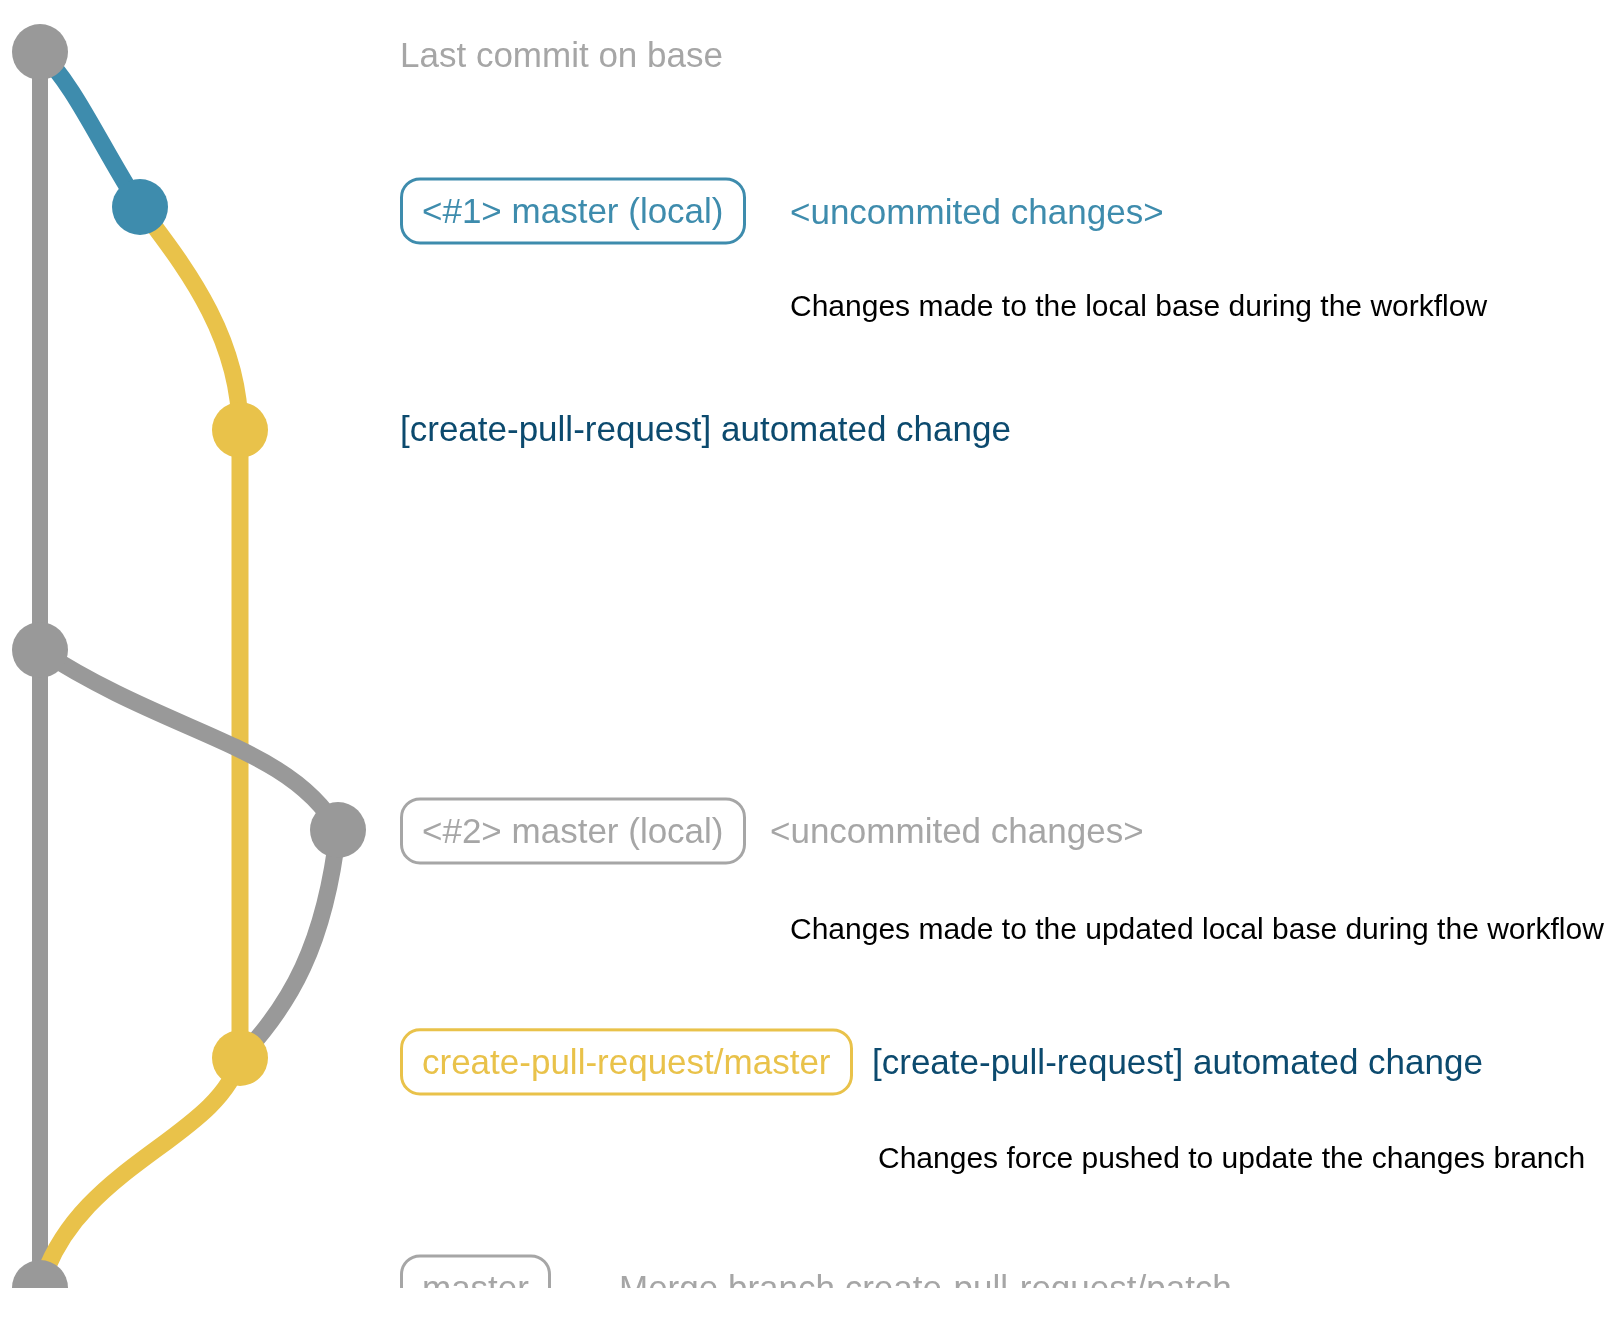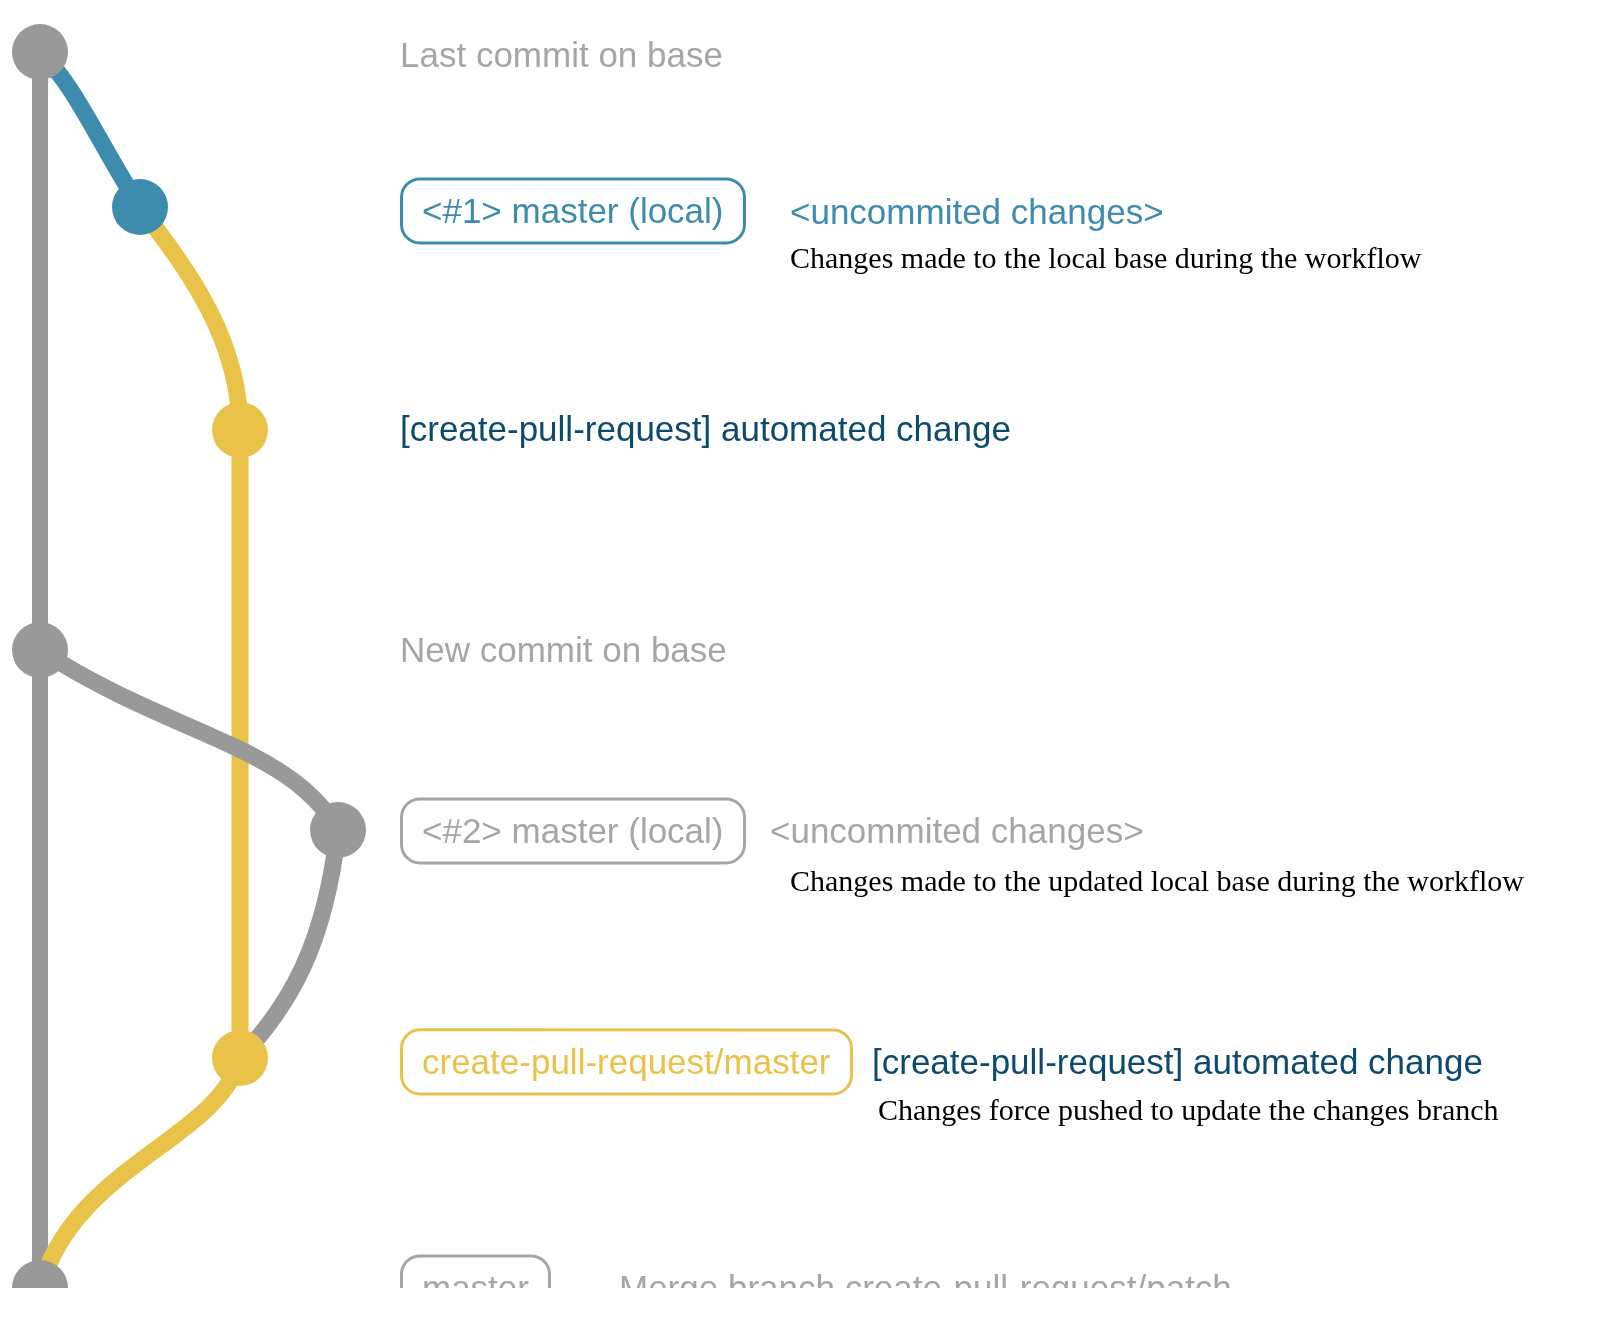--- a/index.html
+++ b/index.html
@@ -13,22 +13,22 @@
   #graph-svg{position:absolute;left:0;top:0;}
 
   .abs{position:absolute;transform:translateY(-50%);white-space:nowrap;}
 
   .sans-label{font-size:35px;line-height:1.2;}
   .gray-text{color:#a6a6a6;}
   .blue-text{color:#3e8cad;}
   .yellow-text{color:#0c4a6e;}
 
   .serif-desc{
-    font-family:Liberation Serif, serif;
-    font-size:30px;color:#000000;line-height:1.2;
+    font-family:Liberation Sans, sans-serif;
+    font-size:30px;color:#000000;line-height:1.2;margin-top:48px;
   }
 
   .badge{
     display:inline-flex;align-items:center;
     border:3px solid;border-radius:20px;
     padding:7px 19px;
     font-size:35px;line-height:1.35;
     background:#ffffff;
   }
   .badge.blue{border-color:#3e8cad;color:#3e8cad;}
@@ -70,21 +70,20 @@
   <div class="abs sans-label gray-text" style="left:400px;top:55px;">Last commit on base</div>
 
   <div class="row-anchor" style="left:400px;top:211px;">
     <div class="badge blue">&lt;#1&gt; master (local)</div>
   </div>
   <div class="abs sans-label blue-text" style="left:790px;top:212px;">&lt;uncommited changes&gt;</div>
   <div class="abs serif-desc" style="left:790px;top:258px;">Changes made to the local base during the workflow</div>
 
   <div class="abs sans-label yellow-text" style="left:400px;top:429px;">[create-pull-request] automated change</div>
 
-  <div class="abs sans-label gray-text" style="left:400px;top:650px;">New commit on base</div>
 
   <div class="row-anchor" style="left:400px;top:831px;">
     <div class="badge gray">&lt;#2&gt; master (local)</div>
   </div>
   <div class="abs sans-label gray-text" style="left:770px;top:831px;">&lt;uncommited changes&gt;</div>
   <div class="abs serif-desc" style="left:790px;top:881px;">Changes made to the updated local base during the workflow</div>
 
   <div class="row-anchor" style="left:400px;top:1062px;">
     <div class="badge yellow">create-pull-request/master</div>
   </div>

